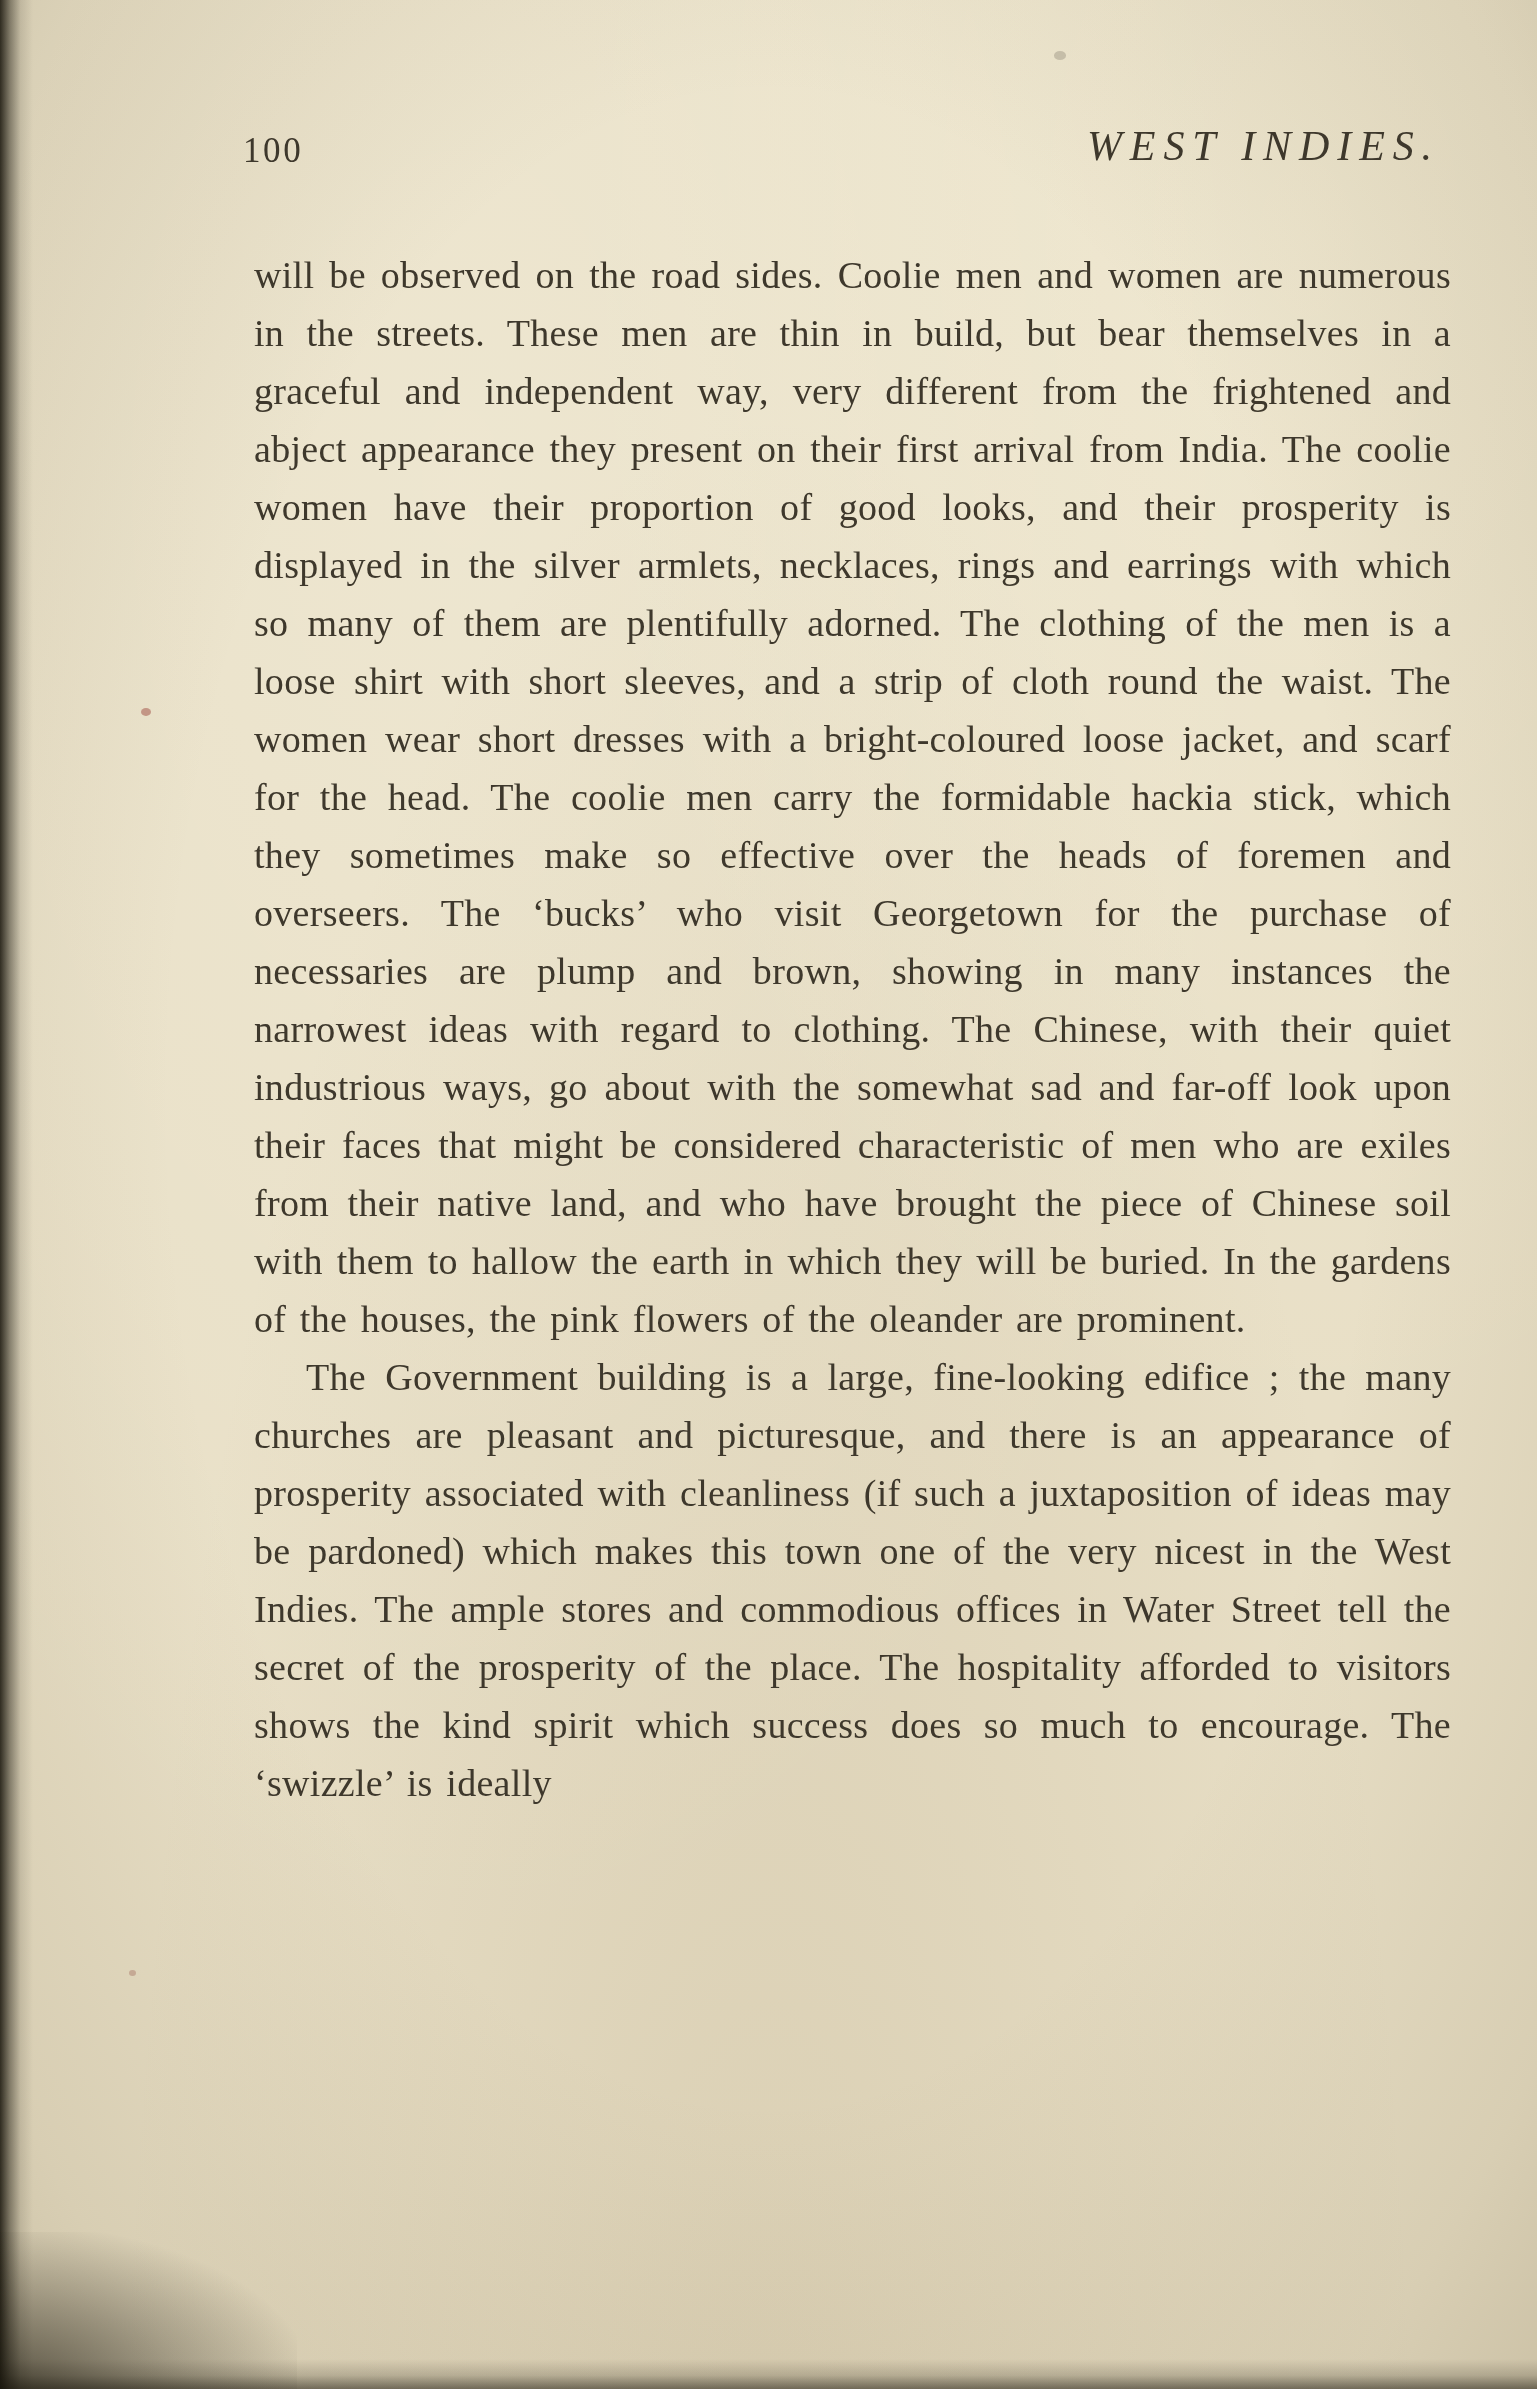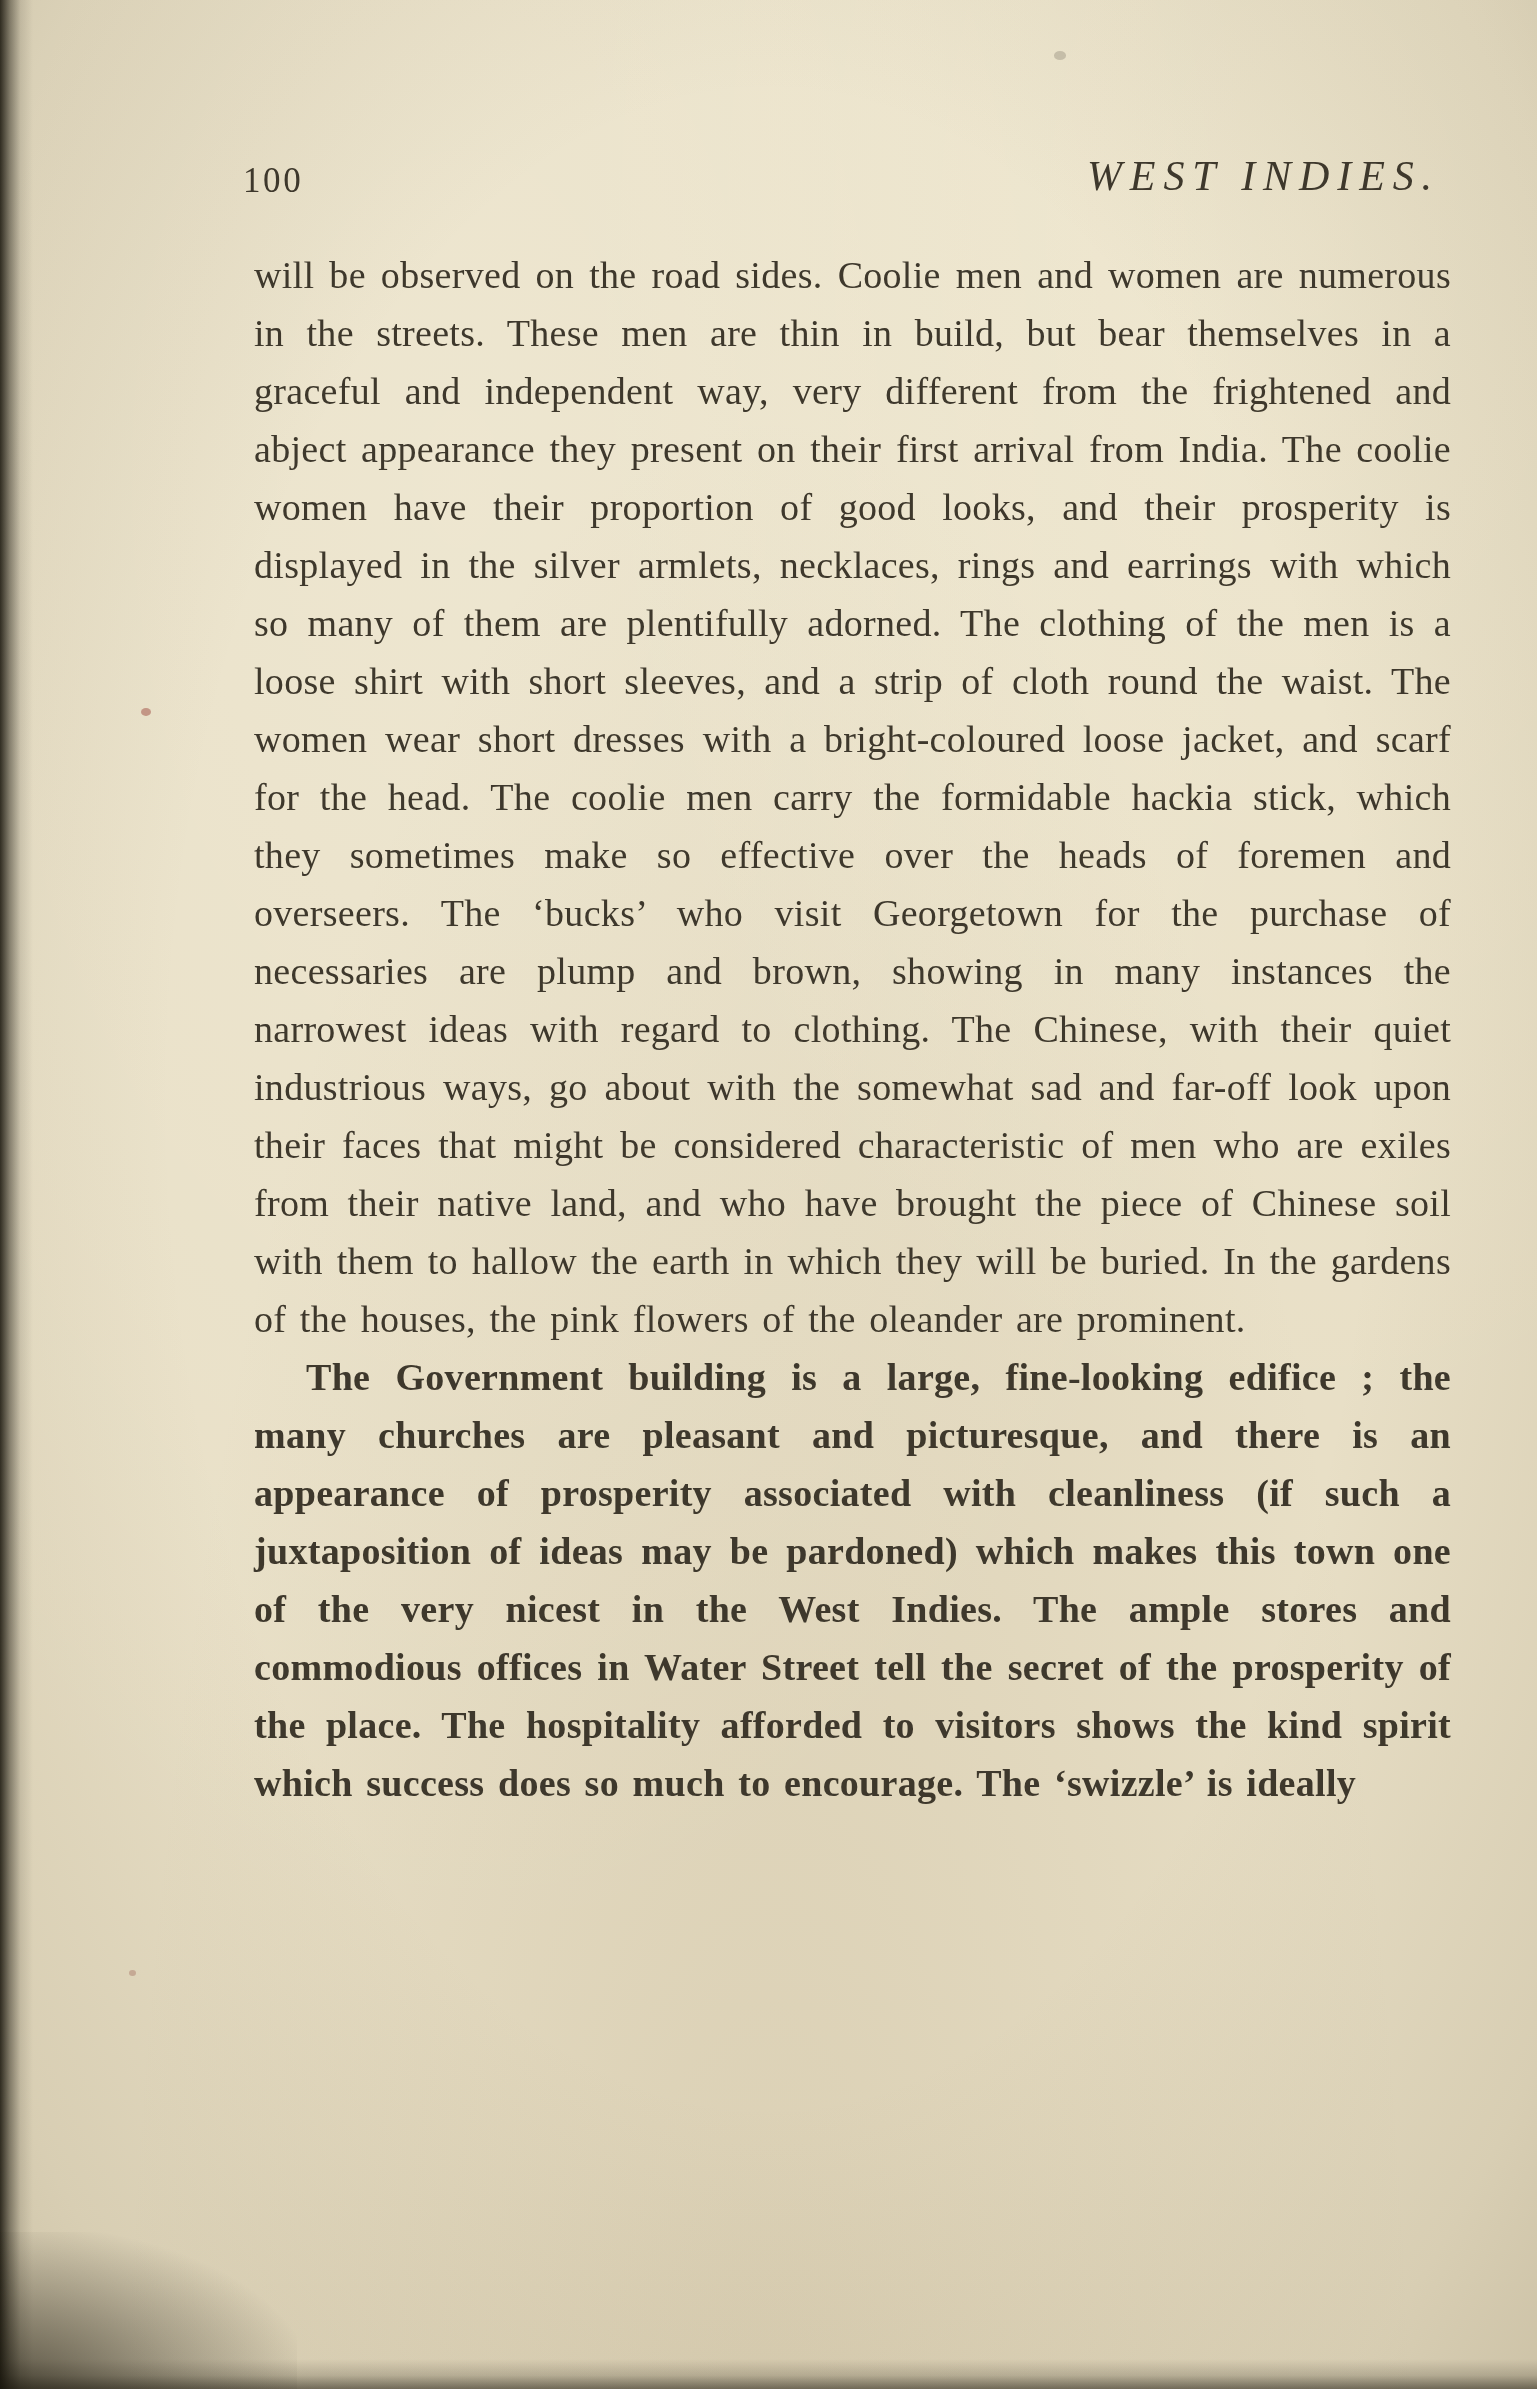--- a/index.html
+++ b/index.html
@@ -82,21 +82,21 @@
   }
   .speck-3 {
     left: 1054px; top: 51px;
     width: 12.2px; height: 8.7px;
     background: rgba(90,85,70,0.25);
   }
 
   
   .page-head {
     position: absolute;
-    top: 152px;
+    top: 122px;
     left: 243px;
     width: 1197px;
     height: 52px;
   }
   .page-number {
     position: absolute;
     left: 0;
     top: 8.7px;
     font-size: 35px;
     letter-spacing: 2.6px;
@@ -121,21 +121,20 @@
     line-height: 58px;
     text-align: justify;
     letter-spacing: 0.3px;
   }
   .para {
     margin: 0;
     word-spacing: 0.10em;
   }
   .para.indented {
     text-indent: 52px;
-    font-weight: bold;
   }
 </style>
 </head>
 <body>
 
 <div class="page">
 
   <div class="vignette"></div>
   <div class="edge-left"></div>
   <div class="edge-bottom"></div>

